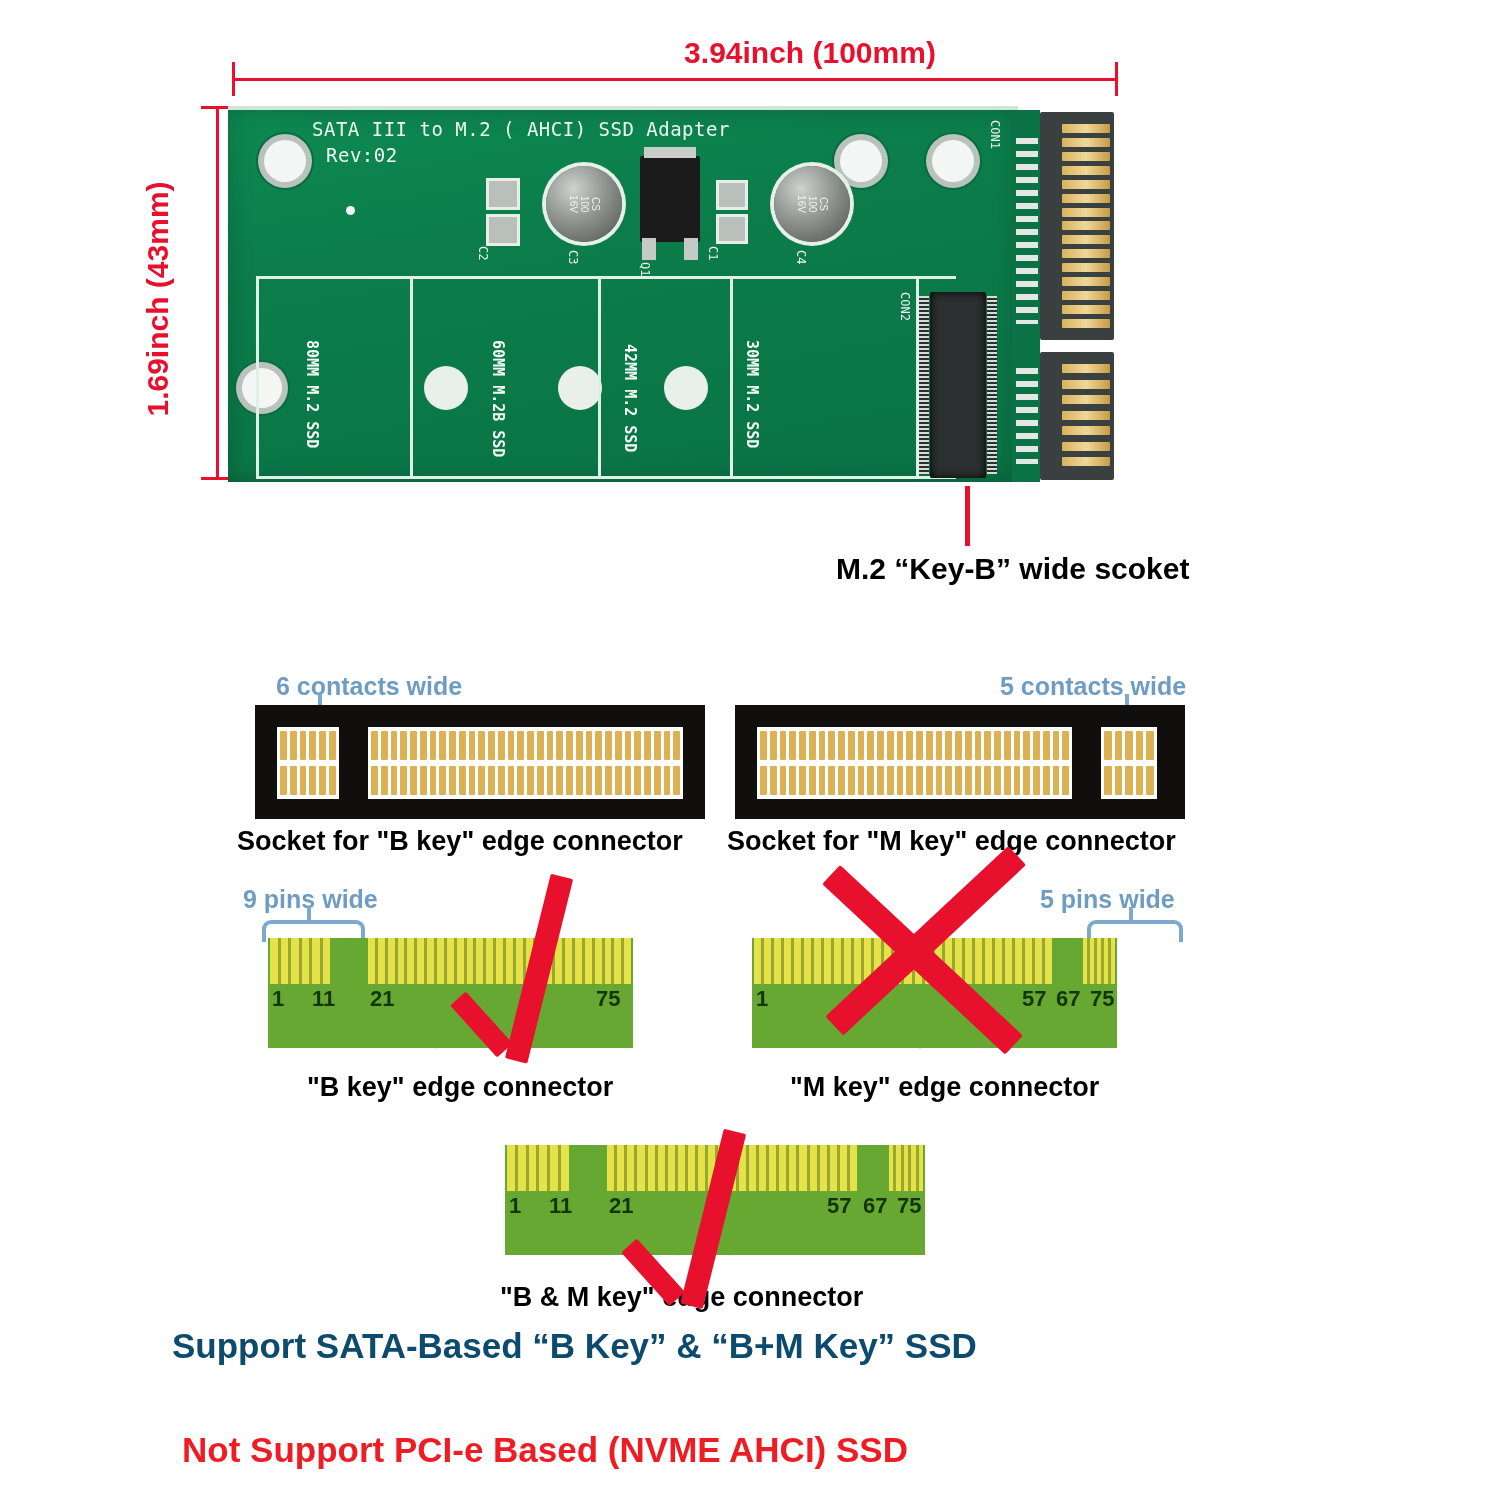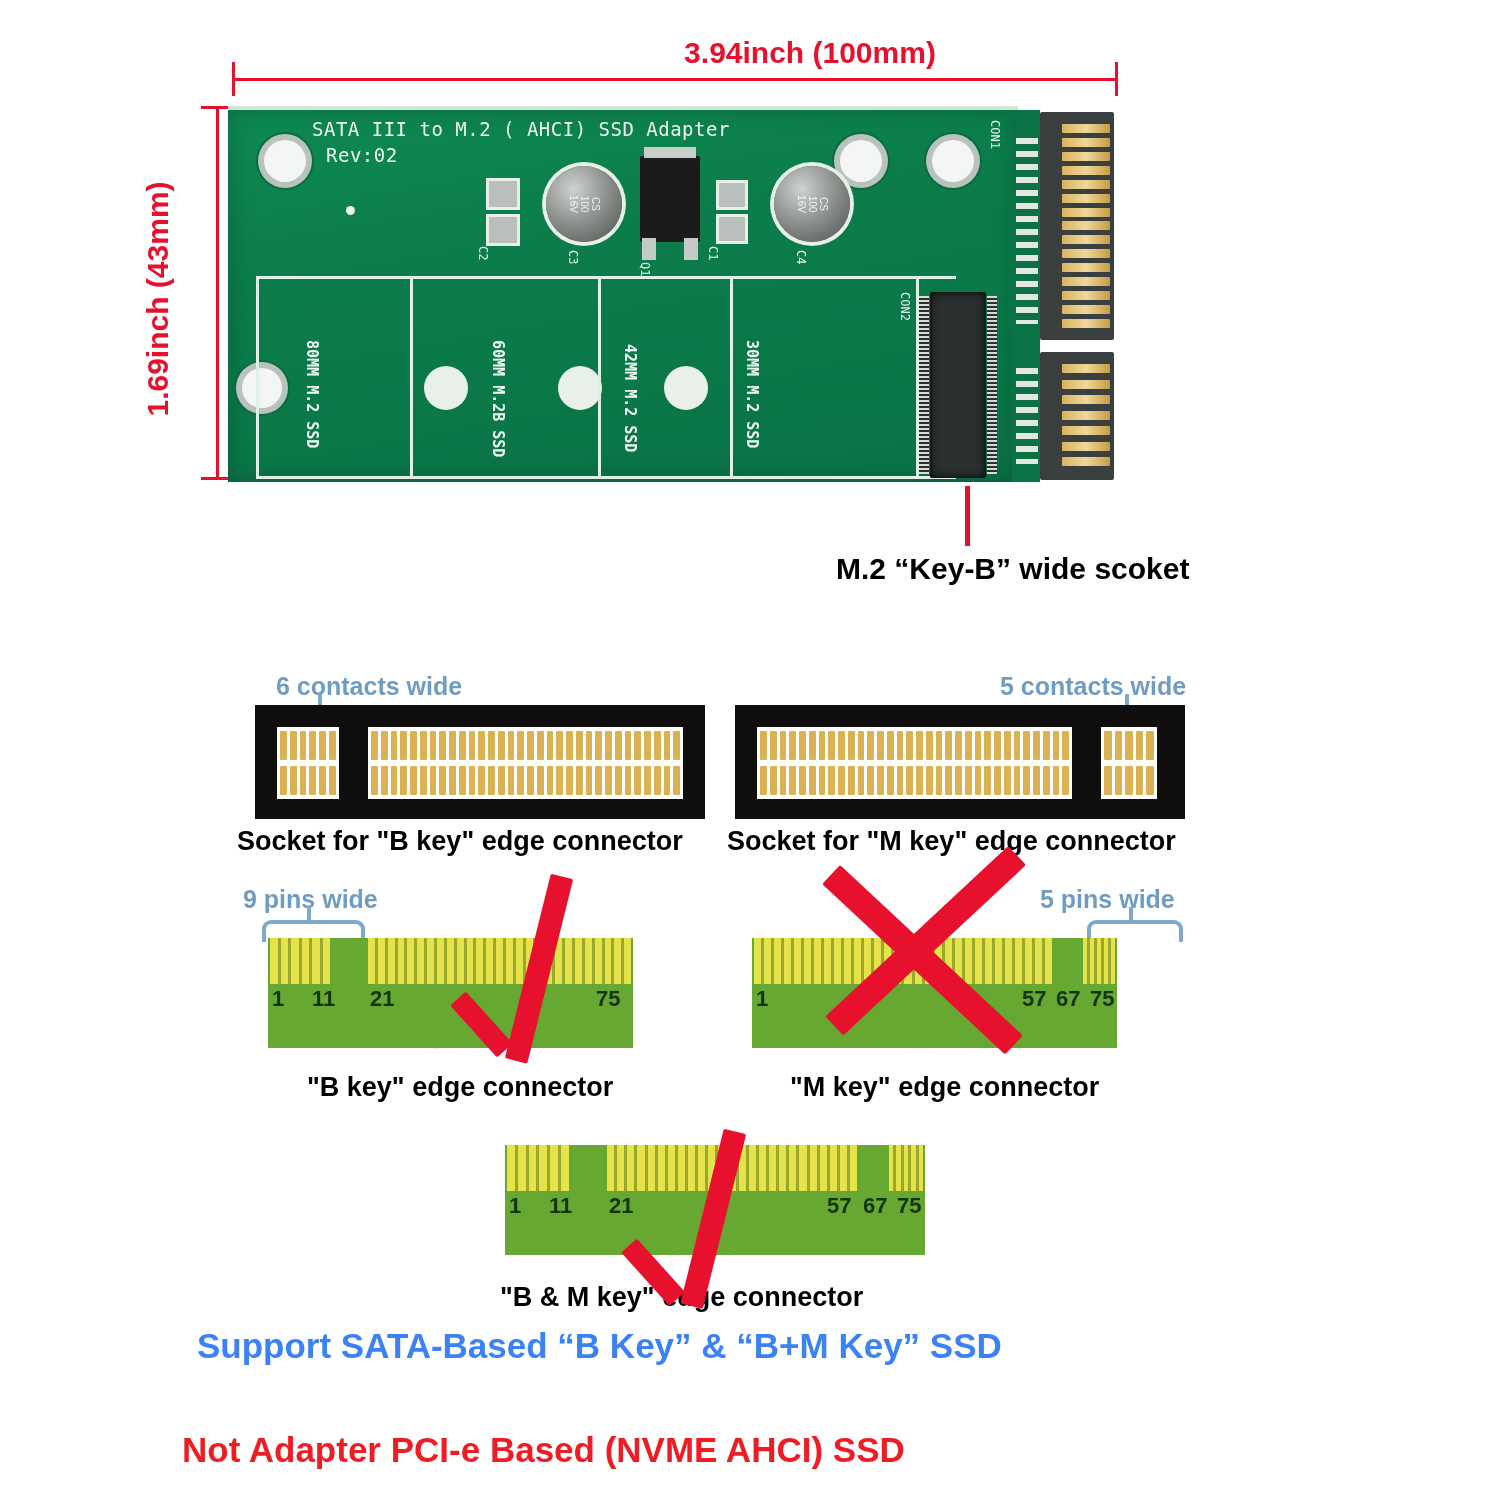--- a/index.html
+++ b/index.html
@@ -109,21 +109,21 @@
   .notch{position:absolute;bottom:-1px;width:0;height:0;
      border-left:13px solid transparent;border-right:13px solid transparent;
      border-top:26px solid #67a832;}
 
   
   .check{position:absolute;}
   .xmark{position:absolute;}
   .xbar{position:absolute;background:#e8112d;border-radius:2px;}
 
   
-  #support-line{left:197px;top:1326px;font-size:35px;font-weight:bold;color:#3b82f6;white-space:nowrap;}
+  #support-line{left:172px;top:1326px;font-size:35px;font-weight:bold;color:#0c4a6e;white-space:nowrap;}
   #nosupport-line{left:182px;top:1430px;font-size:35px;font-weight:bold;color:#ee1d24;white-space:nowrap;}
 </style>
 </head>
 <body>
 
 <div class="abs dim-red" id="top-dim-label">
   <span>3.94inch (100mm)</span>
 </div>
 <div class="abs" id="top-dim-line"></div>
 
@@ -602,13 +602,13 @@
   <div class="notch" style="left:212px;"></div>
 </div>
 <div class="caption" style="left:500px;top:1282px;">"B &amp; M key" edge connector</div>
 
 <div class="check" style="left:615px;top:1120px;width:140px;height:200px;">
   <div class="xbar" style="left:14px;top:115px;width:72px;height:21px;transform:rotate(48deg);transform-origin:left center;"></div>
   <div class="xbar" style="left:120px;top:0px;width:180px;height:23px;transform:rotate(104deg);transform-origin:left center;"></div>
 </div>
 
 <div class="abs" id="support-line">Support SATA-Based “B Key” &amp; “B+M Key” SSD</div>
-<div class="abs" id="nosupport-line">Not Adapter PCI-e Based (NVME  AHCI) SSD</div>
+<div class="abs" id="nosupport-line">Not Support PCI-e Based (NVME  AHCI) SSD</div>
 
 </body></html>

